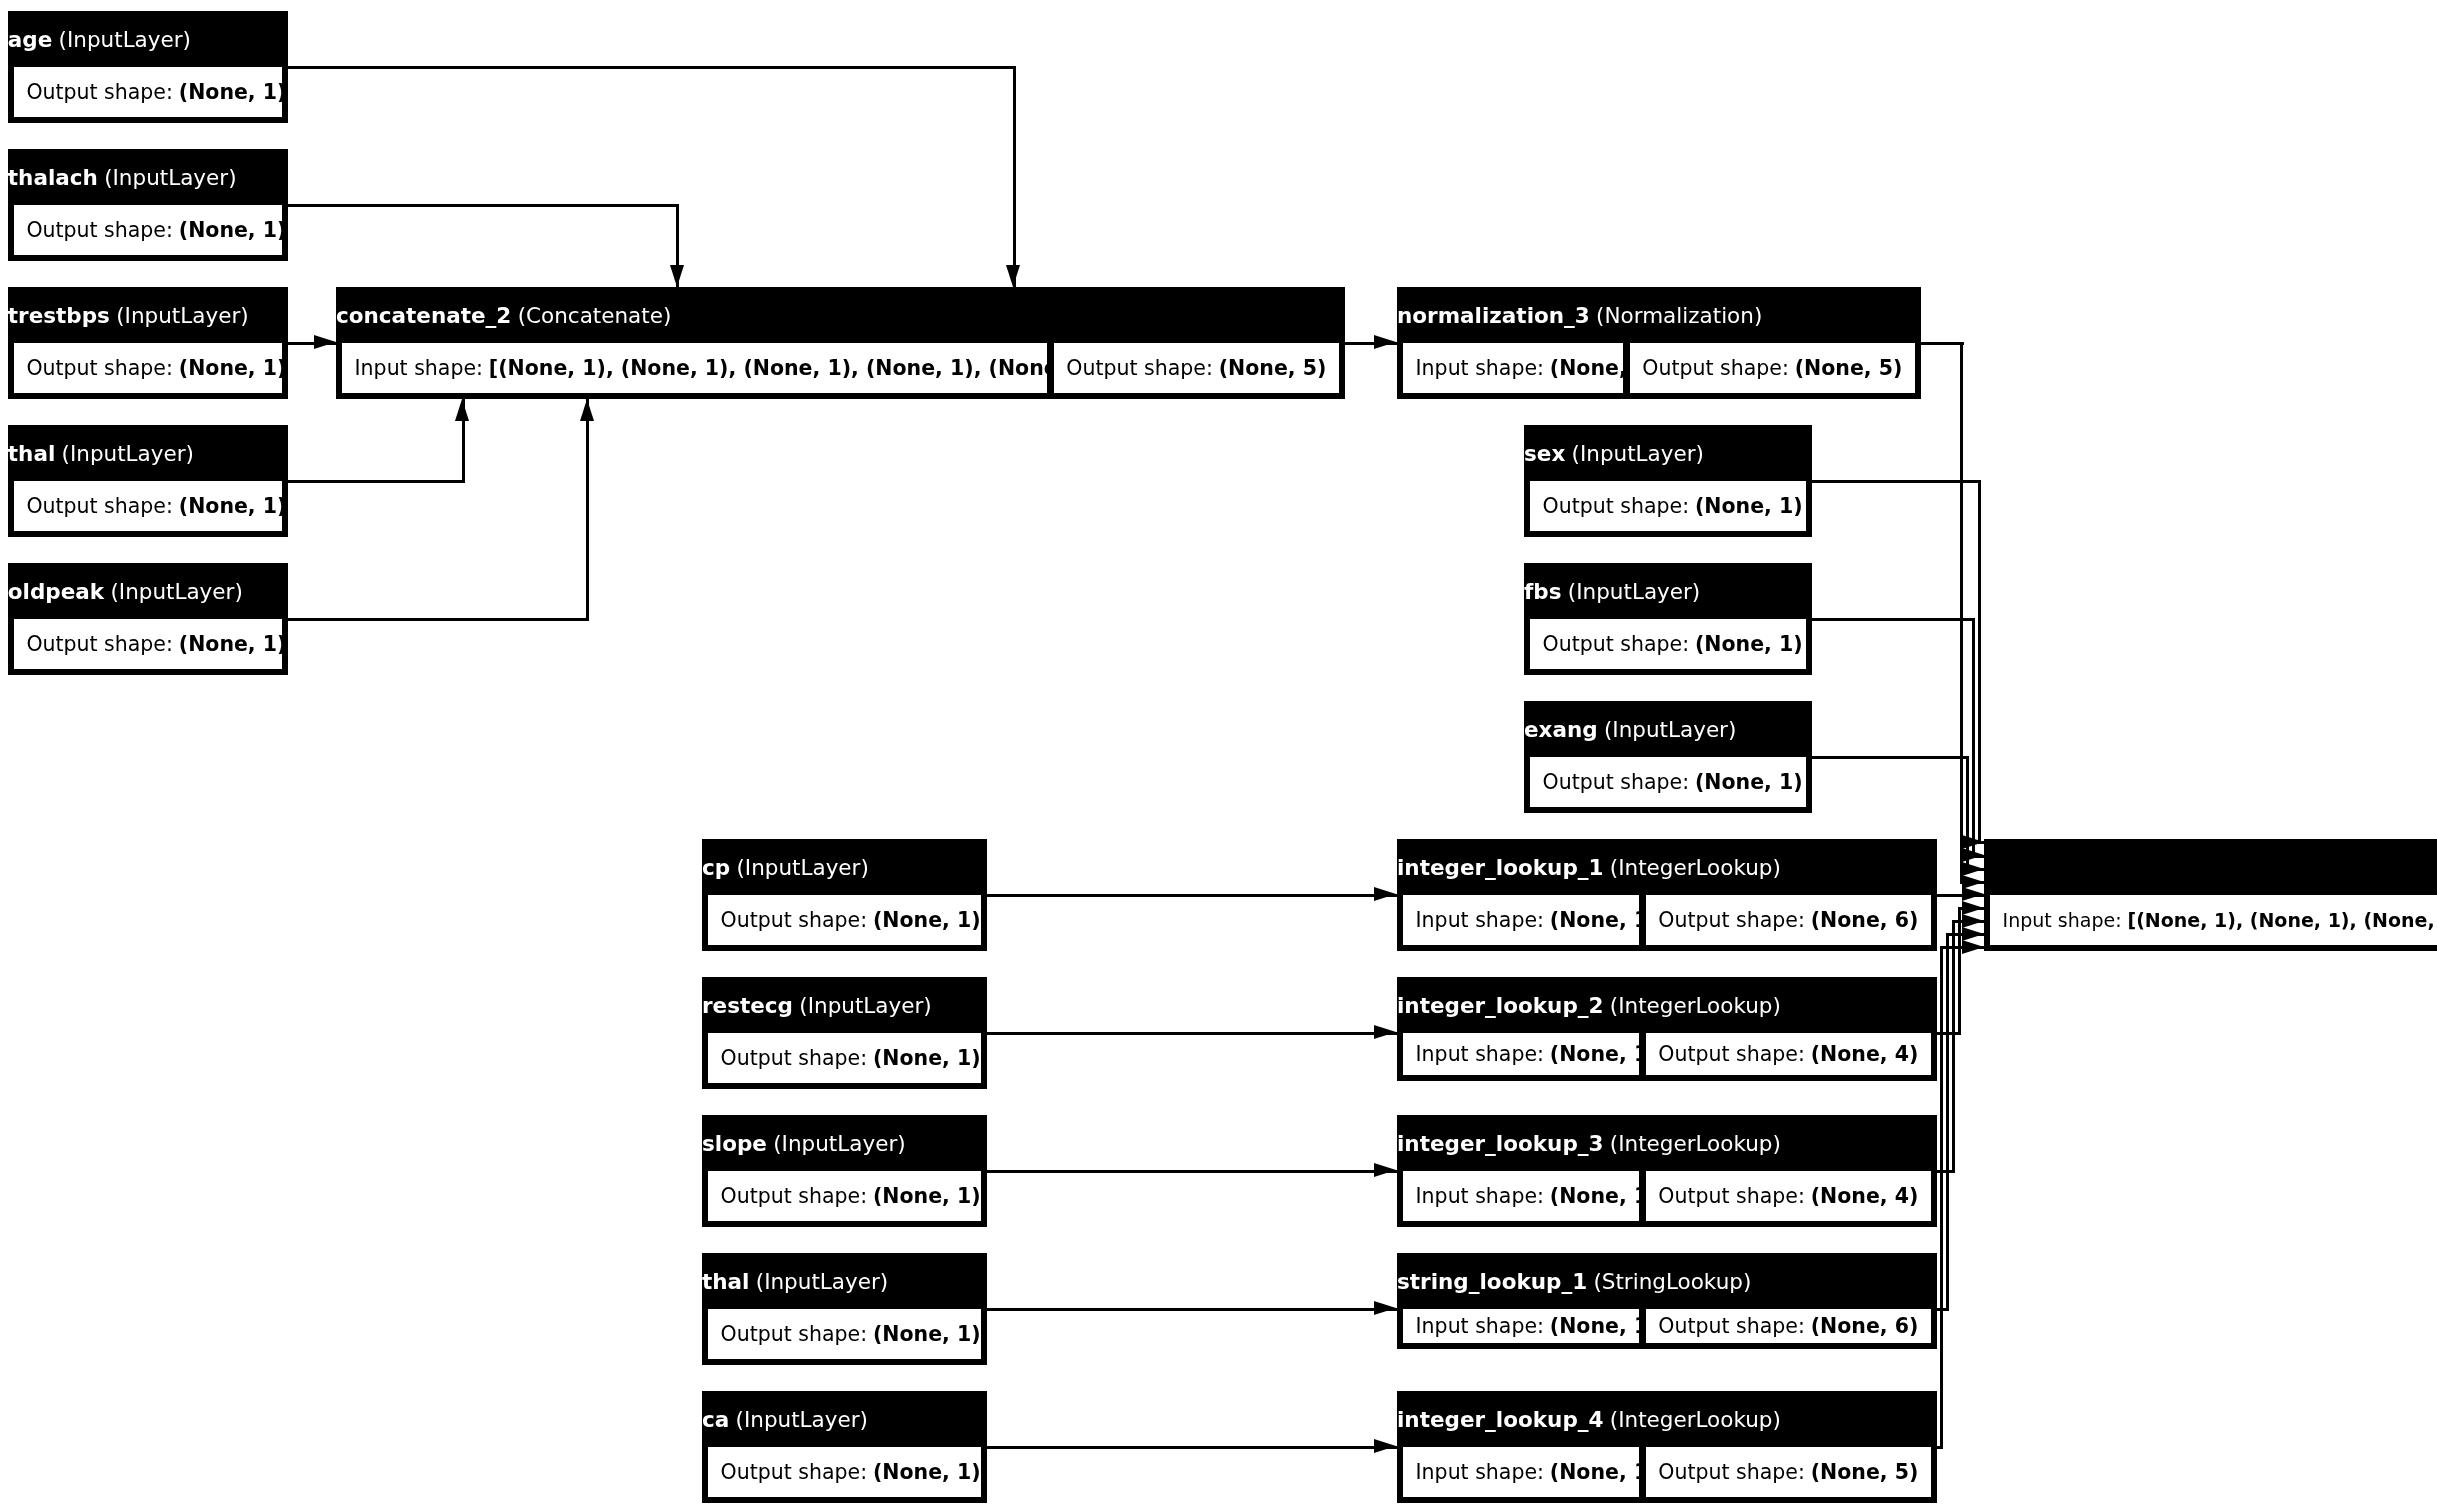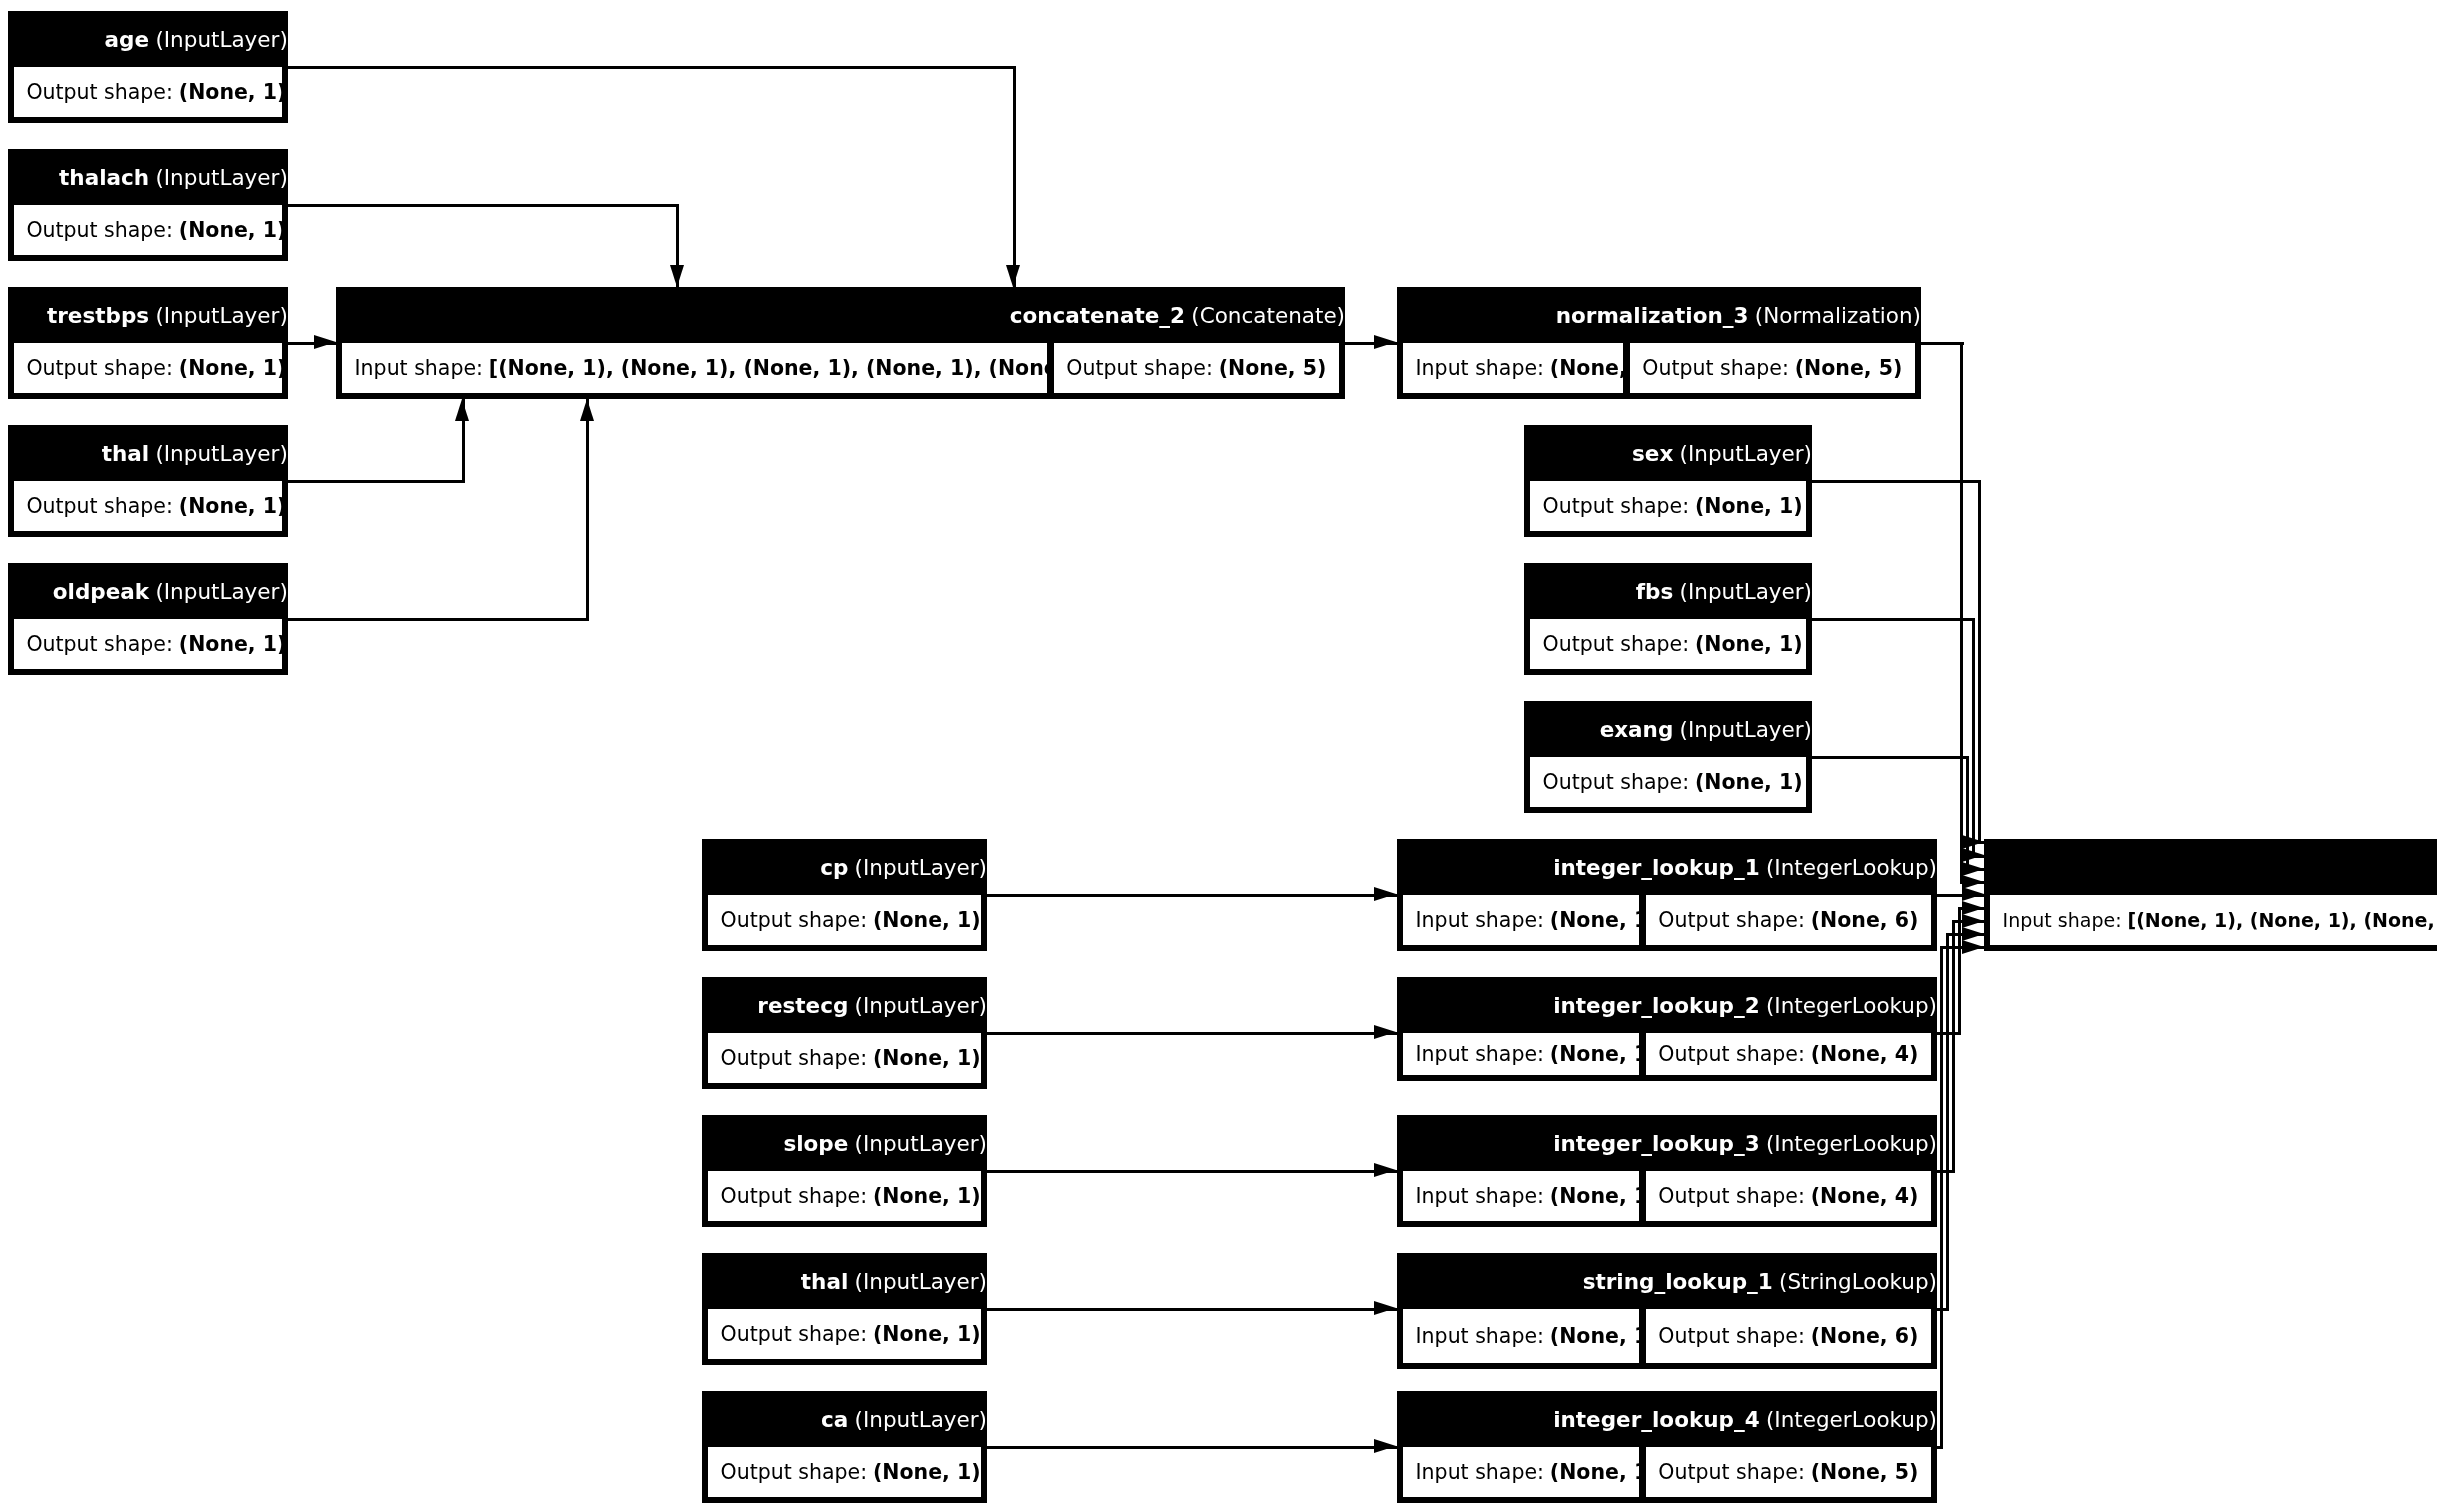--- a/index.html
+++ b/index.html
@@ -15,21 +15,21 @@
     position: absolute;
     background: #000000;
     box-sizing: border-box;
   }
   .ntitle {
     position: absolute;
     left: 0; top: 0; right: 0;
     height: 56px;
     display: flex;
     align-items: center;
-    justify-content: flex-end;
+    justify-content: flex-start;
     color: #ffffff;
     font-size: 21.5px;
     white-space: nowrap;
   }
   .ntitle .nm { font-weight: bold; }
   .ntitle .cls { margin-left: 6.3px; font-weight: normal; }
   .nbody {
     position: absolute;
     left: 5.9px; right: 5.9px;
     top: 56px; bottom: 5.9px;
@@ -347,21 +347,21 @@
         <div class="cell grow">
           <span>Input shape:</span>
           <span class="val">(None, 1)</span>
         </div>
         <div class="cell fit">
           <span>Output shape:</span>
           <span class="val">(None, 4)</span>
         </div>
       </div>
     </div>
-    <div class="node" style="left: 1397px; top: 1253px; width: 540px; height: 116px;">
+    <div class="node" style="left: 1397px; top: 1253px; width: 540px; height: 96px;">
       <div class="ntitle">
         <span class="nm">string_lookup_1</span>
         <span class="cls">(StringLookup)</span>
       </div>
       <div class="nbody">
         <div class="cell grow">
           <span>Input shape:</span>
           <span class="val">(None, 1)</span>
         </div>
         <div class="cell fit">

